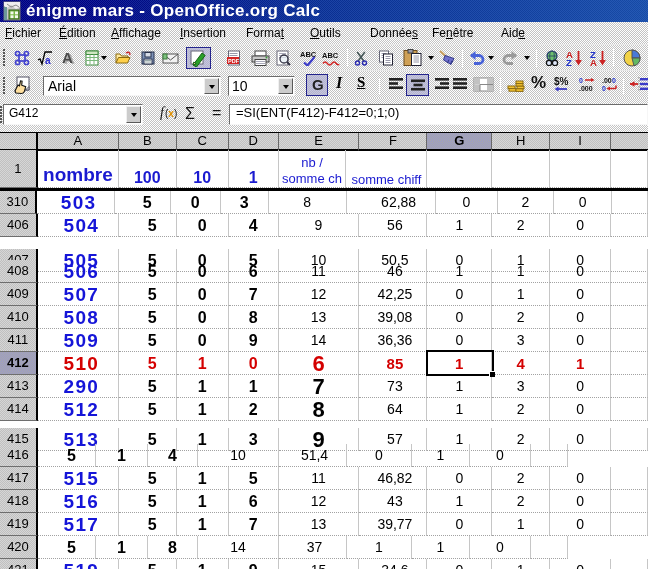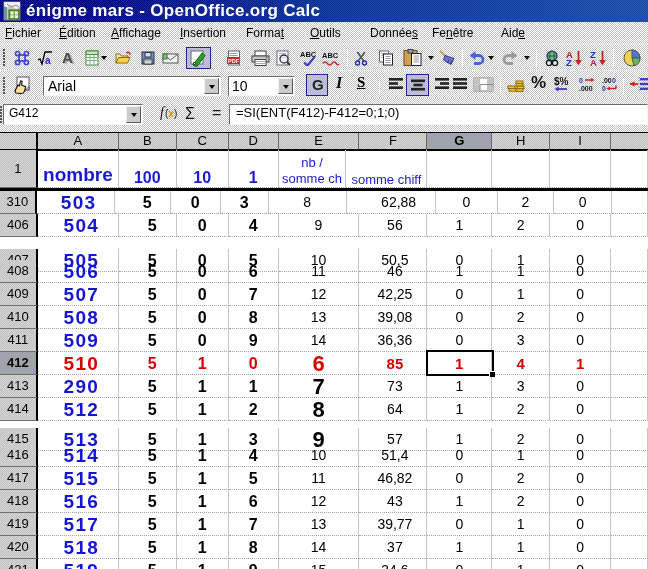--- a/index.html
+++ b/index.html
@@ -524,21 +524,20 @@
       <div class="cell cb" style="width:50px">3</div>
       <div class="cell ce big" style="width:81px">9</div>
       <div class="cell cf" style="width:68px;padding-left:4px">57</div>
       <div class="cell cg" style="width:65px">1</div>
       <div class="cell cg" style="width:58px">2</div>
       <div class="cell cg" style="width:61px">0</div>
       <div class="cell" style="width:37px"></div>
     </div>
 <div class="drow" style="top:444px">
       <div class="rh">416</div>
-      <div class="cell ca" style="width:81px">514</div>
       <div class="cell cb" style="width:58px;padding-left:10px">5</div>
       <div class="cell cb" style="width:52px">1</div>
       <div class="cell cb" style="width:50px">4</div>
       <div class="cell ce" style="width:81px">10</div>
       <div class="cell cf" style="width:68px;padding-left:4px">51,4</div>
       <div class="cell cg" style="width:65px">0</div>
       <div class="cell cg" style="width:58px">1</div>
       <div class="cell cg" style="width:61px">0</div>
       <div class="cell" style="width:37px"></div>
     </div>
@@ -576,21 +575,20 @@
       <div class="cell cb" style="width:50px">7</div>
       <div class="cell ce" style="width:81px">13</div>
       <div class="cell cf" style="width:68px;padding-left:4px">39,77</div>
       <div class="cell cg" style="width:65px">0</div>
       <div class="cell cg" style="width:58px">1</div>
       <div class="cell cg" style="width:61px">0</div>
       <div class="cell" style="width:37px"></div>
     </div>
 <div class="drow" style="top:536px">
       <div class="rh">420</div>
-      <div class="cell ca" style="width:81px">518</div>
       <div class="cell cb" style="width:58px;padding-left:10px">5</div>
       <div class="cell cb" style="width:52px">1</div>
       <div class="cell cb" style="width:50px">8</div>
       <div class="cell ce" style="width:81px">14</div>
       <div class="cell cf" style="width:68px;padding-left:4px">37</div>
       <div class="cell cg" style="width:65px">1</div>
       <div class="cell cg" style="width:58px">1</div>
       <div class="cell cg" style="width:61px">0</div>
       <div class="cell" style="width:37px"></div>
     </div>

